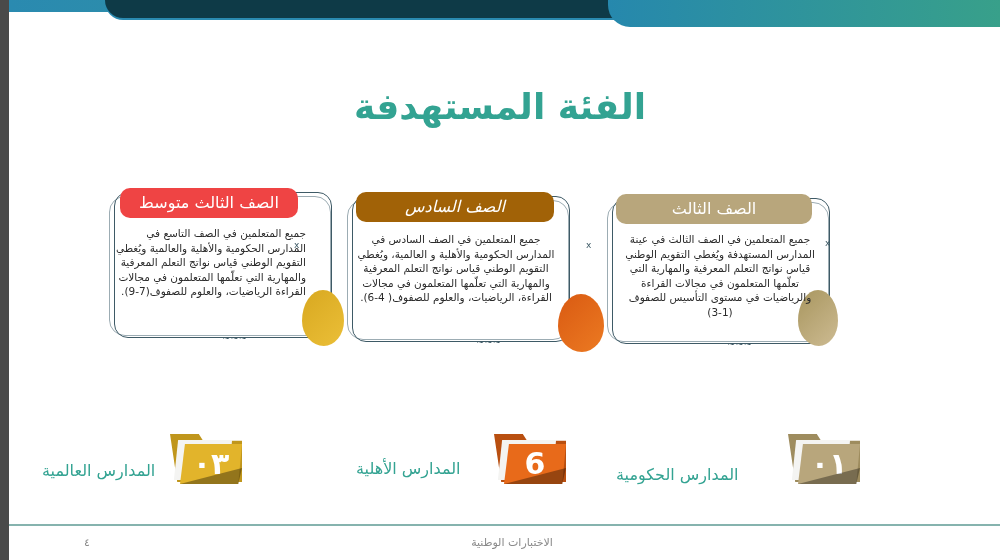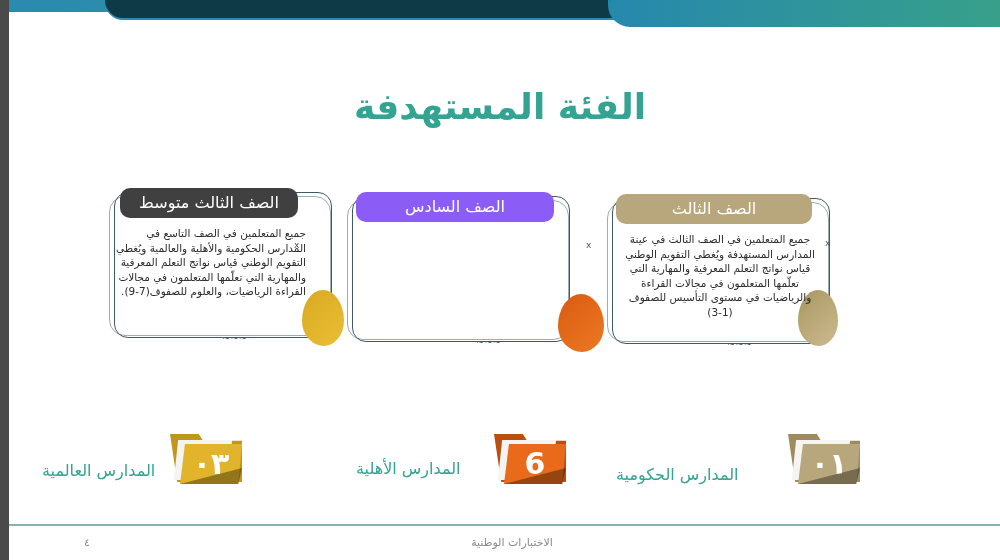--- a/index.html
+++ b/index.html
@@ -45,30 +45,31 @@
   <div class="ribbon" style="background:#b8a67c; left:4px;">الصف الثالث</div>
   <div class="body" style="top:34px;">جميع المتعلمين في الصف الثالث في عينة المدارس المستهدفة ويُغطي التقويم الوطني قياس نواتج التعلم المعرفية والمهارية التي تعلّمها المتعلمون في مجالات القراءة والرياضيات في مستوى التأسيس للصفوف (1-3)</div>
   <div class="xmark" style="left:213px; top:40px;">x</div>
   <div class="squig" style="left:115px;">~~~</div>
 </div>
 
 <div class="card" style="left:352px; top:196px;">
   <div class="frame2"></div>
   <div class="frame"></div>
   <div class="blob" style="left:206px; top:98px; width:46px; height:58px; background:linear-gradient(135deg,#d95a12,#ec7a22);"></div>
-  <div class="ribbon" style="background:#8b5cf6; left:4px; width:198px;">الصف السادس</div>
+  <div class="ribbon" style="background:#a16207; left:4px; width:198px;font-style:italic;">الصف السادس</div>
+  <div class="body" style="top:36px; left:4px;">جميع المتعلمين في الصف السادس في المدارس الحكومية والأهلية و العالمية، ويُغطي التقويم الوطني قياس نواتج التعلم المعرفية والمهارية التي تعلّمها المتعلمون في مجالات القراءة، الرياضيات، والعلوم للصفوف( 4-6).</div>
   <div class="xmark" style="left:234px; top:44px;">x</div>
   <div class="squig" style="left:124px;">~~~</div>
 </div>
 
 <div class="card left" style="left:114px; top:192px;">
   <div class="frame2"></div>
   <div class="frame"></div>
   <div class="blob" style="left:188px; top:98px; width:42px; height:56px; background:linear-gradient(135deg,#d8a820,#ebbf38);"></div>
-  <div class="ribbon" style="background:#404040; left:6px; width:178px;">الصف الثالث متوسط</div>
+  <div class="ribbon" style="background:#ef4444; left:6px; width:178px;">الصف الثالث متوسط</div>
   <div class="body" style="top:34px; left:0px; width:192px;">جميع المتعلمين في الصف التاسع في المدارس الحكومية والأهلية والعالمية ويُغطي التقويم الوطني قياس نواتج التعلم المعرفية والمهارية التي تعلّمها المتعلمون في مجالات القراءة الرياضيات، والعلوم للصفوف(7-9).</div>
   <div class="xmark" style="left:180px; top:48px;">x</div>
   <div class="squig" style="left:108px;">~~~</div>
 </div>
 
 <div class="folder" style="left:784px; top:434px;">
   <div class="back" style="background:#9e8c5e;"></div>
   <div class="paper"></div>
   <div class="front" style="background:#b8a67c;">٠١</div>
   <div class="shade"></div>

